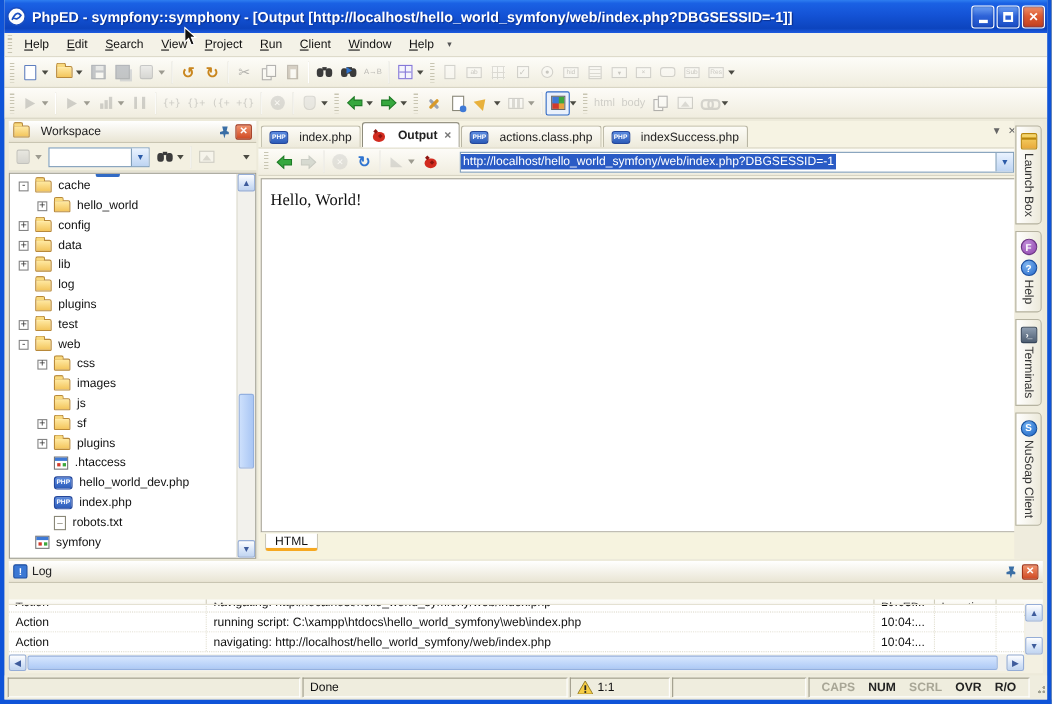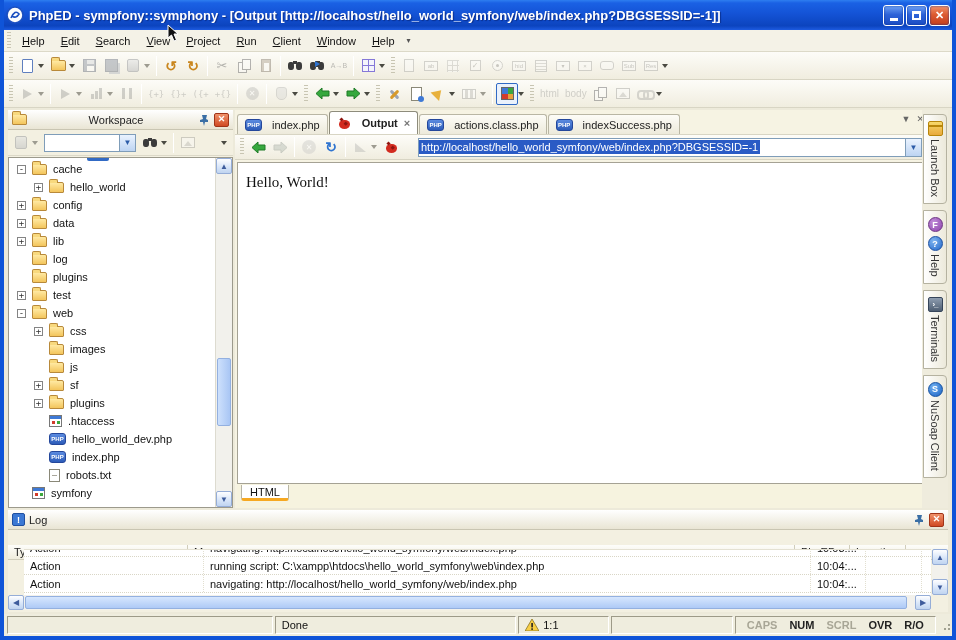--- a/index.html
+++ b/index.html
@@ -91,21 +91,21 @@
     linear-gradient(#D23B2B,#D23B2B) 0 100%/6px 6px no-repeat,
     linear-gradient(#E8A13C,#E8A13C) 100% 100%/6px 6px no-repeat,#fff;}
   .g-word{font-size:10px;color:#9B998E;}
   .g-image{width:14px;height:11px;border:1px solid #9B998E;background:#FCFBF6;position:relative;}
   .g-image::before{content:"";position:absolute;left:2px;bottom:1px;width:0;height:0;border-left:4px solid transparent;border-right:4px solid transparent;border-bottom:5px solid #B9B7AF;}
   .g-link{position:relative;width:15px;height:8px;}
   .g-link::before,.g-link::after{content:"";position:absolute;top:0;width:8px;height:6px;border:2px solid #A9A79C;border-radius:4px;}
   .g-link::before{left:0;} .g-link::after{left:6px;}
   .arrow-svg{display:block;}
   
-  .workspace{position:absolute;left:4px;top:110px;width:225px;height:398px;background:#F3F0E1;text-align:center;}
+  .workspace{position:absolute;left:4px;top:110px;width:225px;height:398px;background:#F3F0E1;}
   .panel-head{height:20px;display:flex;align-items:center;background:linear-gradient(180deg,#FFFFFF,#E9E5D4);border-bottom:1px solid #C9C5B2;padding:0 4px;font-size:11px;color:#222;}
   .panel-head .ph-title{flex:1;margin-left:4px;}
   .ph-btn{width:15px;height:14px;display:flex;align-items:center;justify-content:center;margin-left:2px;}
   .ph-close{background:linear-gradient(180deg,#F0926B,#D04A24);border:1px solid #A03318;border-radius:2px;color:#fff;font-size:9px;font-weight:bold;line-height:1;}
   .ws-toolbar{height:26px;display:flex;align-items:center;padding:0 2px;border-bottom:1px solid #DCD9C8;}
   .ws-combo{width:92px;height:18px;background:#fff;border:1px solid #7F9DB9;display:flex;margin:0 3px;}
   .ws-combo .combo-txt{flex:1;}
   .combo-btn{width:16px;height:100%;background:linear-gradient(180deg,#EAF3FF,#BDD4F2);border-left:1px solid #7F9DB9;display:flex;align-items:center;justify-content:center;color:#2B5BA8;font-size:8px;}
   .tree-wrap{position:absolute;left:0;top:47px;right:0;bottom:0;background:#fff;border:1px solid #9C9A8C;overflow:hidden;}
   .tree{position:absolute;left:0;top:2px;right:18px;}
@@ -168,21 +168,21 @@
   .sic-terminal{background:linear-gradient(180deg,#8E9DB0,#4E5E72);border:1px solid #36455A;font-size:8px;}
   .sic-terminal::before{content:"\203A_";letter-spacing:-1px;}
   .sic-nusoap{background:radial-gradient(circle at 35% 30%,#6FB0F0,#1B62C4);border-radius:50%;border:1px solid #14509F;}
   .sic-nusoap::before{content:"S";}
   
   .logpanel{position:absolute;left:4px;top:510px;right:4px;height:102px;background:#F3F0E1;}
   .log-icon{width:13px;height:13px;border-radius:2px;background:#3B78D4;border:1px solid #1F4FA0;color:#fff;font-size:9px;font-weight:bold;display:flex;align-items:center;justify-content:center;}
   .colheader{height:15px;display:flex;background:linear-gradient(180deg,#FDFDFA,#EFECDD);border-bottom:1px solid #D0CDBB;font-size:11px;color:#222;margin-top:15px;}
   .col{padding:0 6px;border-right:1px solid #D0CDBB;display:flex;align-items:center;height:100%;}
   .c-type{width:180px;} .c-msg{width:607px;} .c-time{width:55px;} .c-loc{width:56px;}
-  .logbody{position:absolute;left:16px;top:39px;right:17px;height:46px;overflow:hidden;background:#fff;border-top:1px solid #E4E1D2;}
+  .logbody{position:absolute;left:0;top:39px;right:17px;height:46px;overflow:hidden;background:#fff;border-top:1px solid #E4E1D2;}
   .rows-inner{transform:translateY(-11px);}
   .lrow{display:flex;height:18px;font-size:11px;color:#111;border-bottom:1px dotted #D9D6C6;background:#fff;align-items:center;white-space:nowrap;}
   .lrow .col{border-right:1px dotted #E2DFD0;overflow:hidden;}
   .log-vscroll{position:absolute;right:0;top:39px;width:16px;height:46px;background:#F2F1EC;}
   .log-hscroll{position:absolute;left:0;right:17px;bottom:2px;height:15px;background:#F2F1EC;display:flex;align-items:center;}
   .hbtn{width:16px;height:15px;background:linear-gradient(180deg,#FEFEFF,#D6E4F8 60%,#C0D4F0);border:1px solid #95ADD7;border-radius:2px;color:#3E5C9C;font-size:8px;display:flex;align-items:center;justify-content:center;flex:0 0 auto;}
   .hthumb{flex:1;height:13px;margin:0 8px 0 1px;background:linear-gradient(180deg,#D6E6FE,#AECAF6);border:1px solid #93B0E0;border-radius:2px;}
   
   .statusbar{position:absolute;left:0;bottom:0;width:948px;height:22px;background:#EFEDDE;display:flex;align-items:center;padding:1px 2px;}
   .spanel{height:18px;border:1px solid;border-color:#9D9A88 #FFFFFF #FFFFFF #9D9A88;margin:0 1px;display:flex;align-items:center;font-size:11px;color:#111;padding:0 6px;}

